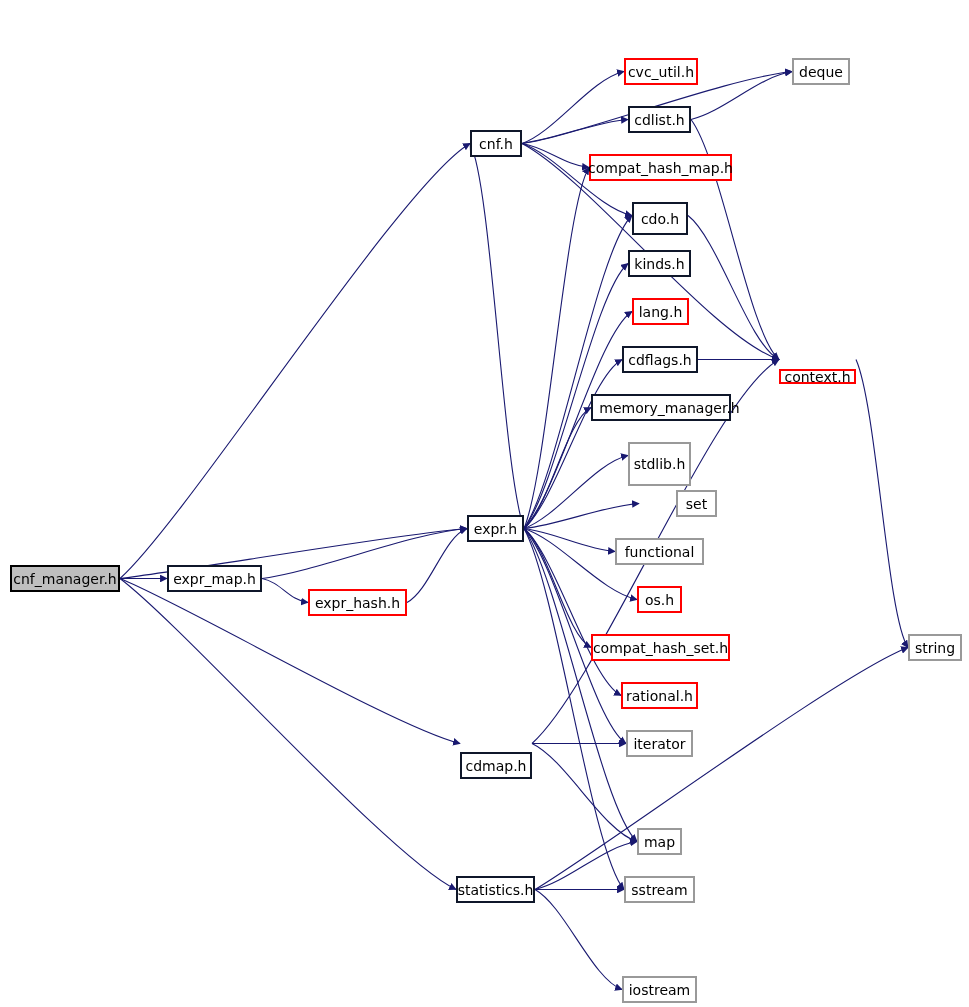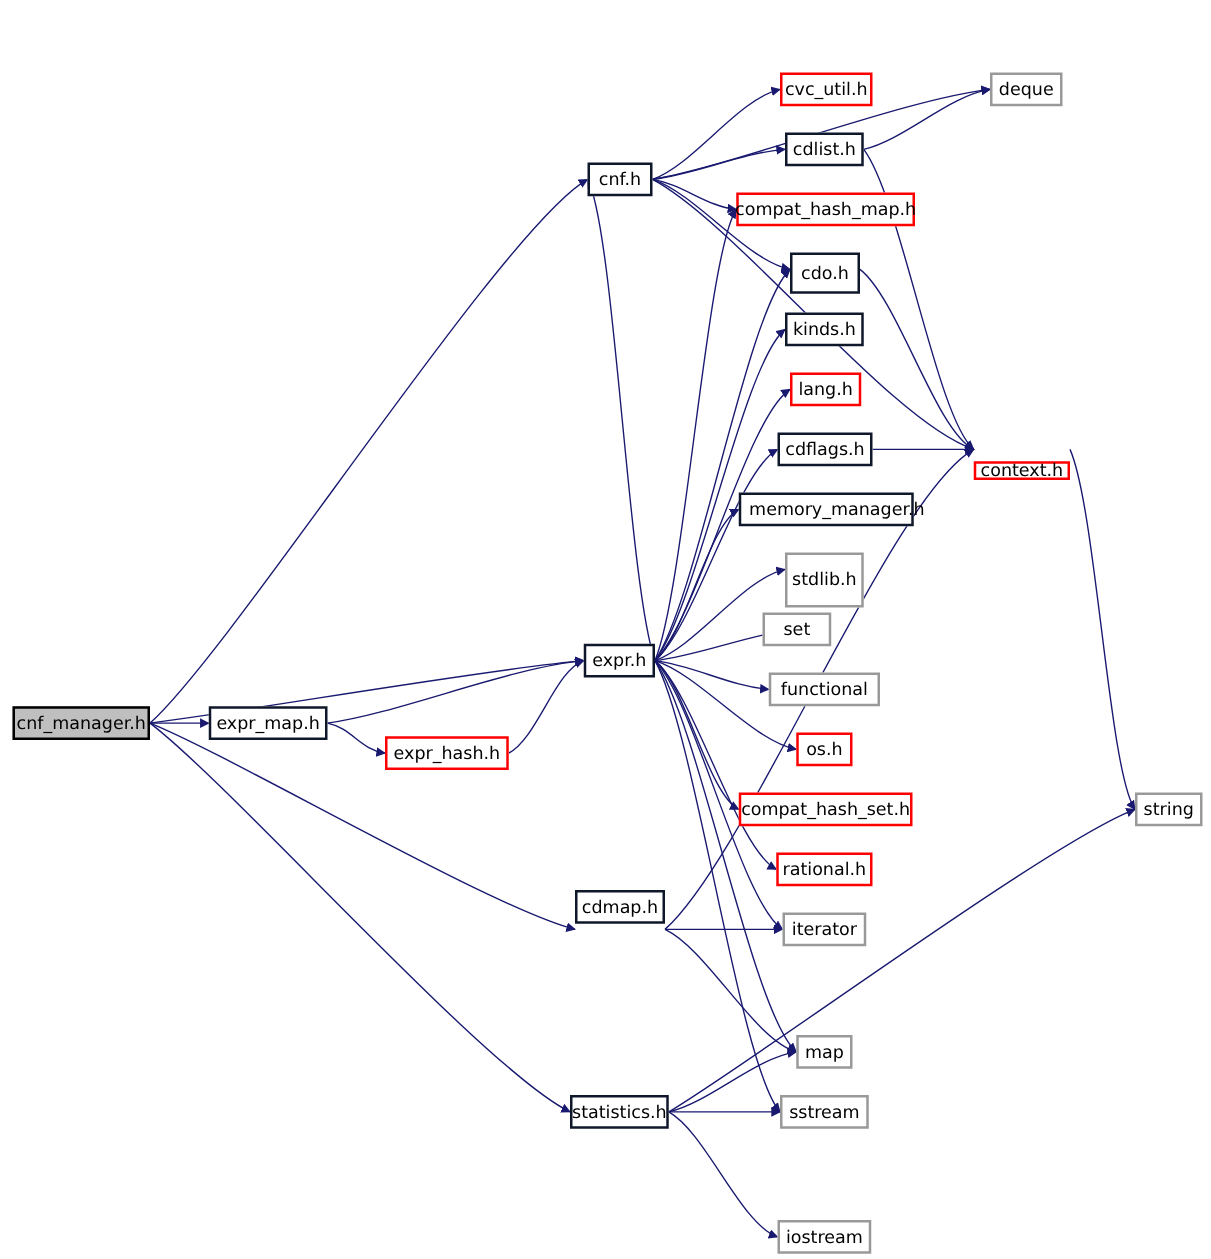--- a/index.html
+++ b/index.html
@@ -116,21 +116,21 @@
       </div>
       <div class="node red-border" style="left: 308px; top: 589px; width: 99px; height: 27px;">
         <span class="node-label">expr_hash.h</span>
       </div>
       <div class="node " style="left: 470px; top: 130px; width: 52px; height: 27px;">
         <span class="node-label">cnf.h</span>
       </div>
       <div class="node " style="left: 467px; top: 515px; width: 57px; height: 27px;">
         <span class="node-label">expr.h</span>
       </div>
-      <div class="node " style="left: 460px; top: 712px; width: 72px; height: 27px;">
+      <div class="node " style="left: 460px; top: 752px; width: 72px; height: 27px;">
         <span class="node-label">cdmap.h</span>
       </div>
       <div class="node " style="left: 456px; top: 876px; width: 79px; height: 27px;">
         <span class="node-label">statistics.h</span>
       </div>
       <div class="node red-border" style="left: 624px; top: 58px; width: 74px; height: 27px;">
         <span class="node-label">cvc_util.h</span>
       </div>
       <div class="node " style="left: 628px; top: 106px; width: 63px; height: 27px;">
         <span class="node-label">cdlist.h</span>
@@ -149,21 +149,21 @@
       </div>
       <div class="node " style="left: 622px; top: 346px; width: 76px; height: 27px;">
         <span class="node-label">cdflags.h</span>
       </div>
       <div class="node " style="left: 591px; top: 394px; width: 140px; height: 27px; padding-left: 17px;">
         <span class="node-label">memory_manager.h</span>
       </div>
       <div class="node gray-border" style="left: 628px; top: 442px; width: 63px; height: 44px;">
         <span class="node-label">stdlib.h</span>
       </div>
-      <div class="node gray-border" style="left: 610px; top: 490px; width: 55px; height: 27px;">
+      <div class="node gray-border" style="left: 676px; top: 490px; width: 41px; height: 27px;">
         <span class="node-label">set</span>
       </div>
       <div class="node gray-border" style="left: 615px; top: 538px; width: 89px; height: 27px;">
         <span class="node-label">functional</span>
       </div>
       <div class="node red-border" style="left: 637px; top: 586px; width: 45px; height: 27px; align-items: center;">
         <span class="node-label">os.h</span>
       </div>
       <div class="node red-border" style="left: 591px; top: 634px; width: 139px; height: 27px;">
         <span class="node-label">compat_hash_set.h</span>

